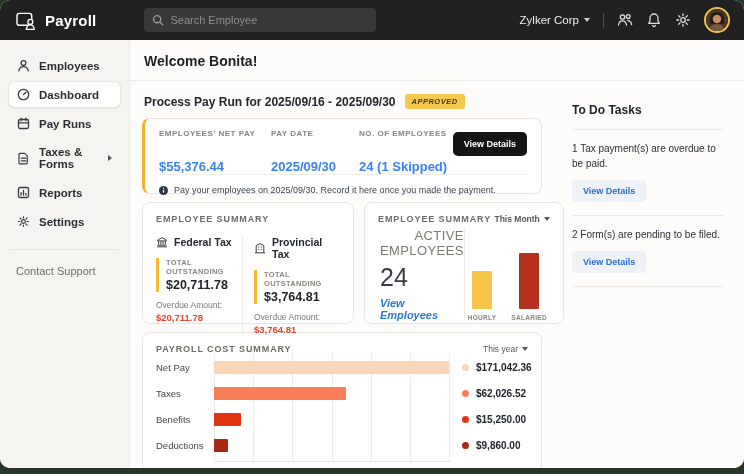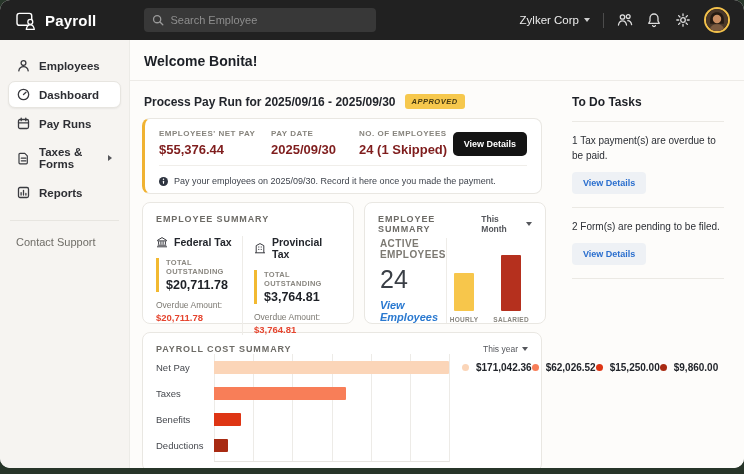--- a/index.html
+++ b/index.html
@@ -47,21 +47,21 @@
 
   
   .payrun-title-row { display:flex; align-items:center; gap:9px; margin:5px 0 9px 2px; }
   .payrun-title { font-size:12px; font-weight:bold; color:#23262c; }
   .badge { background:#f6c84d; color:#463a12; font-size:7.5px; font-weight:bold; letter-spacing:.5px; padding:3px 7px; border-radius:3px;font-style:italic; }
   .card { background:#fff; border:1px solid #e9e7e2; border-radius:8px; }
   .payrun-card { border-left:3px solid #f0b231; padding:10px 14px 7px; height:76px; display:flex; flex-direction:column; }
   .stats-row { display:flex; align-items:flex-start; flex:1; }
   .stat-1 { width:112px; } .stat-2 { width:88px; }
   .stat-label { font-size:8px; font-weight:bold; letter-spacing:.5px; color:#87847d; }
-  .stat-value { font-size:13px; font-weight:bold; color:#7f1d1d; margin-top:4px; }
+  .stat-value { font-size:13px; font-weight:bold; color:#3b82f6; margin-top:21px; }
   .btn-dark { margin-left:auto; background:#141414; color:#fff; font-size:9px; font-weight:bold; padding:7px 11px; border-radius:5px; border:none; cursor:pointer; margin-top:3px; font-family:"Liberation Sans",sans-serif; }
   .note-row { border-top:1px solid #f0eeea; padding-top:10px; display:flex; align-items:center; gap:6px; font-size:9px; color:#3e434c; }
 
   
   .summary-row { display:flex; gap:10px; margin-top:8px; }
   .card-head { font-size:9px; font-weight:bold; letter-spacing:.9px; color:#6d6b66; }
   .tax-card { width:212px; flex:0 0 212px; height:122px; padding:11px 13px; }
   .tax-cols { display:flex; margin-top:12px; }
   .tax-col { flex:1; min-width:0; }
   .tax-col + .tax-col { border-left:1px solid #eeece8; padding-left:11px; }
@@ -72,47 +72,47 @@
   .out-value { font-size:12.5px; font-weight:bold; color:#1d2026; margin-top:2px; }
   .overdue-label { font-size:8.5px; color:#7c7972; margin-top:8px; }
   .overdue-value { font-size:9.5px; font-weight:bold; color:#e5452f; margin-top:2px; }
 
   .emp-card { flex:1; height:122px; padding:11px 13px; display:flex; flex-direction:column; }
   .emp-head { display:flex; justify-content:space-between; align-items:center; }
   .period { font-size:8.5px; color:#55575c; display:flex; gap:4px; align-items:center; font-weight:bold; cursor:pointer; }
   .caret { width:0; height:0; border-left:3.5px solid transparent; border-right:3.5px solid transparent; border-top:4px solid #55575c; }
   .emp-body { flex:1; display:flex; margin-top:4px; }
   .emp-left { flex:1; display:flex; flex-direction:column; justify-content:center; gap:5px; padding-left:2px; }
-  .active-label { font-size:10px; color:#7c7972; font-weight:bold; letter-spacing:.4px; }
+  .active-label { font-size:13px; color:#7c7972; font-weight:normal; letter-spacing:.4px;text-align:right; }
   .active-count { font-size:25px; color:#3a3f46; }
   .link { font-size:11px; font-weight:bold; color:#2a79d0; cursor:pointer;font-style:italic; }
   .emp-chart { border-left:1px solid #eeece8; width:86px; flex:0 0 86px; display:flex; align-items:flex-end; justify-content:center; gap:15px; }
   .bar-wrap { display:flex; flex-direction:column; align-items:center; gap:5px; }
   .mini-bar { width:20px; border-radius:1px; }
   .bar-label { font-size:6.5px; color:#8a8780; letter-spacing:.3px; font-weight:bold; }
 
   
   .payroll-card { margin-top:8px; padding:11px 13px 9px; height:140px; display:flex; flex-direction:column; }
   .chart-area { flex:1; display:flex; margin-top:0; }
   .cat-labels { width:58px; flex:0 0 58px; display:flex; flex-direction:column; }
   .cat-label { height:26px; display:flex; align-items:center; font-size:9.5px; color:#45484e; }
   .plot { width:236px; flex:0 0 236px;
     background:repeating-linear-gradient(to right,#edebe7 0,#edebe7 1px,transparent 1px,transparent 39.2px);
     border-right:1px solid #edebe7; border-bottom:1px solid #e6e4e0;
     display:flex; flex-direction:column; }
   .bar-row { height:26px; display:flex; align-items:center; }
   .cost-bar { height:13px; border-radius:0 1px 1px 0; }
-  .legend { margin-left:12px; flex:1; display:flex; }
+  .legend { margin-left:12px; flex:1; display:flex; flex-direction:column; }
   .legend-row { height:26px; display:flex; align-items:center; gap:7px; }
   .legend-dot { width:7px; height:7px; border-radius:50%; flex:0 0 7px; }
   .legend-val { font-size:10px; font-weight:bold; color:#22252b; white-space:nowrap; }
 
   
   .todo-col { flex:1; min-width:0; padding-top:6px; }
-  .todo-title { font-size:12px; font-weight:bold; color:#1d2026; margin:0 0 12px; }
+  .todo-title { font-size:12px; font-weight:bold; color:#1d2026; margin:8px 0 12px; }
   .todo-divider { height:1px; background:#ebe9e4; margin-right:2px; }
   .task { padding:11px 0 13px; }
   .task-text { font-size:10px; color:#2c2f35; line-height:1.5; max-width:150px; }
   .btn-light { margin-top:9px; background:#eef1f5; color:#2b6fce; font-size:9px; font-weight:bold; padding:6px 11px; border-radius:4px; border:none; cursor:pointer; font-family:"Liberation Sans",sans-serif; }
 </style>
 </head>
 <body>
 
 <div class="window">
 
@@ -214,20 +214,29 @@
         <span class="chev-right"></span>
       </div>
       <div class="side-item">
         <span class="side-icon">
           <svg viewBox="0 0 13 13" width="13" height="13" fill="none" stroke="currentColor" stroke-width="1.3" stroke-linecap="round">
               <rect x="1.5" y="1.5" width="10" height="10" rx="1.5"></rect>
               <path d="M4.1 9V6.6M6.5 9V4.3M8.9 9V7.4"></path>
             </svg>
         </span>
         <span>Reports</span>
+      </div>
+      <div class="side-item">
+        <span class="side-icon">
+          <svg viewBox="0 0 16 16" width="13" height="13" fill="none" stroke="currentColor" stroke-width="1.4" stroke-linecap="round">
+              <circle cx="8" cy="8" r="2.3"></circle>
+              <path d="M8 1.8v1.9M8 12.3v1.9M1.8 8h1.9M12.3 8h1.9M3.6 3.6l1.35 1.35M11.05 11.05l1.35 1.35M12.4 3.6l-1.35 1.35M4.95 11.05L3.6 12.4"></path>
+            </svg>
+        </span>
+        <span>Settings</span>
       </div>
       <div class="side-divider"></div>
       <div class="support">Contact Support</div>
     </div>
 
     <div class="content">
       <div class="welcome-row">
         <div class="welcome">Welcome Bonita!</div>
       </div>
 

